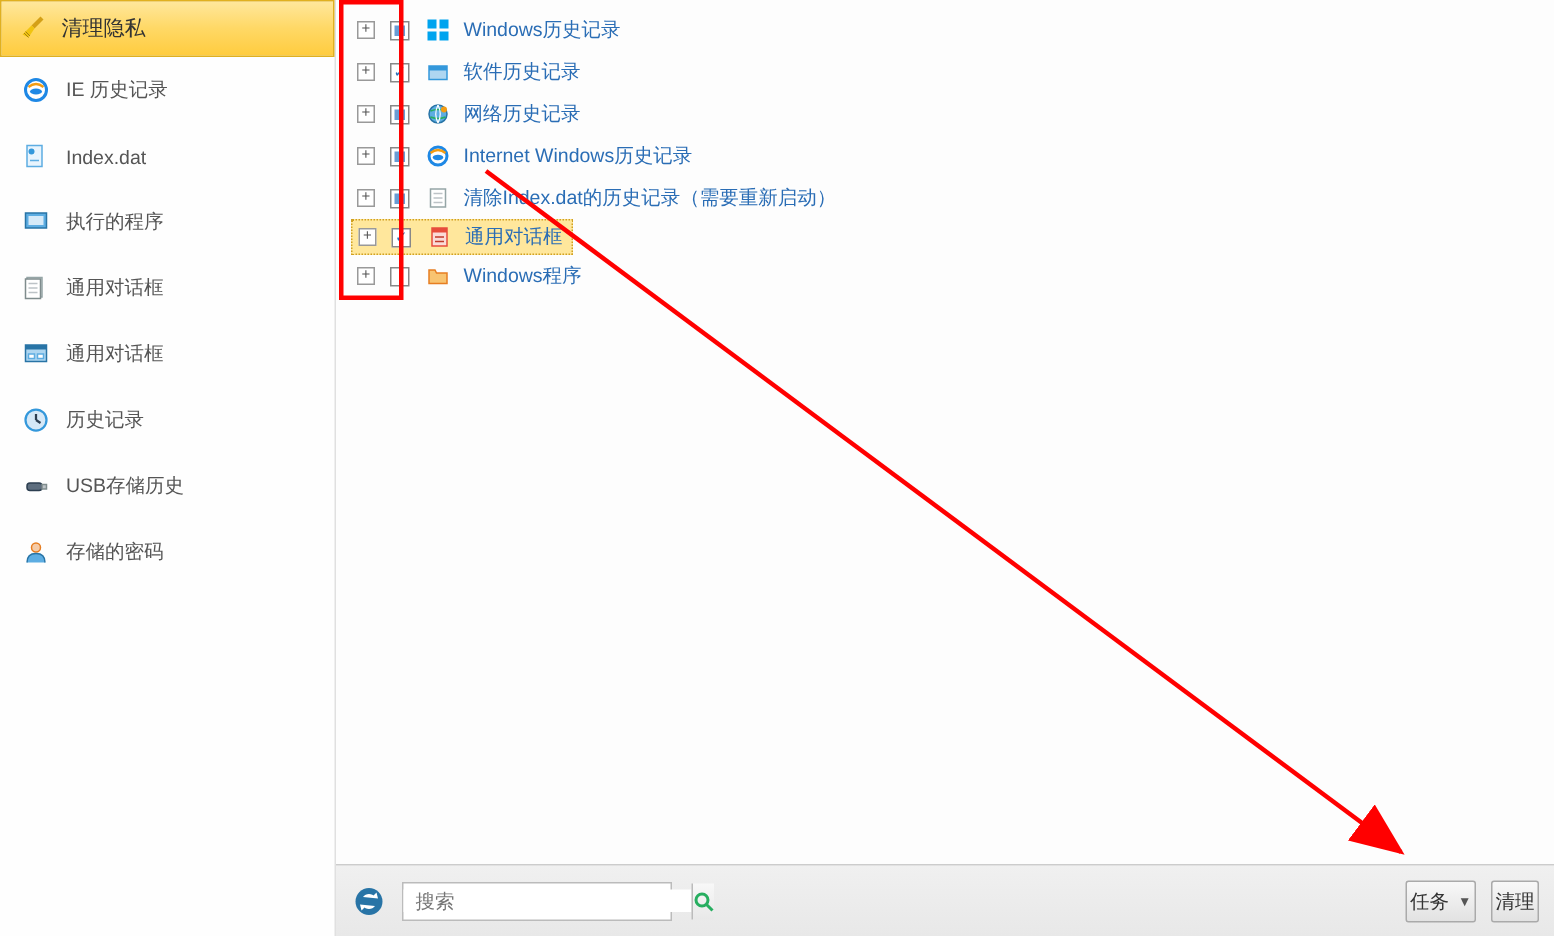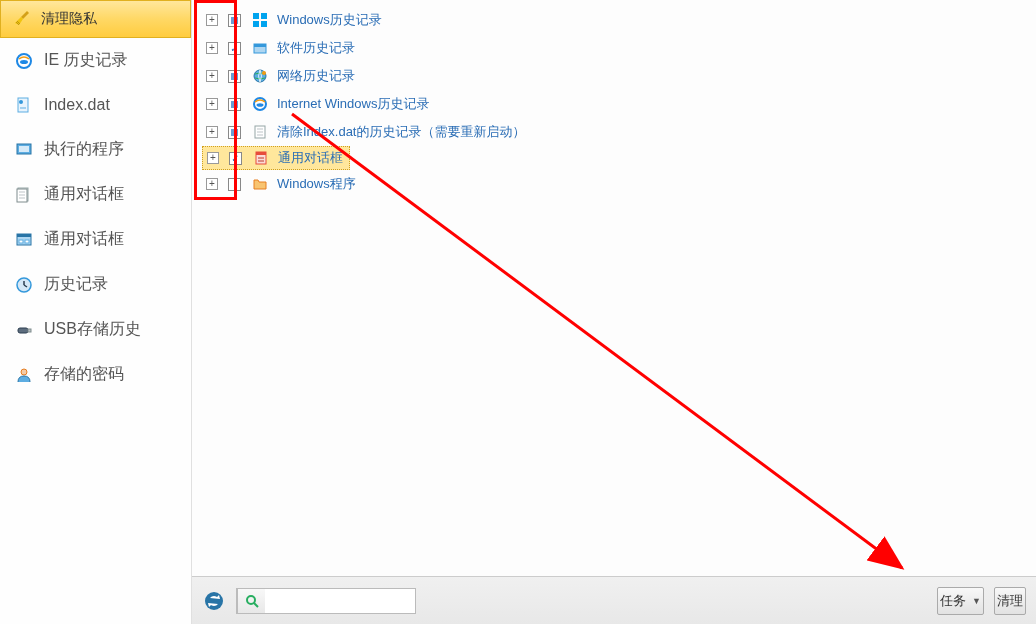--- a/index.html
+++ b/index.html
@@ -14,21 +14,21 @@
       width: 1036px;
       height: 624px;
       overflow: hidden;
       position: relative;
     }
     .container {
       display: flex;
       height: 100%;
     }
     .sidebar {
-      width: 192px;
+      width: 224px;
       background: #fefefe;
       border-right: 1px solid #e0e0e0;
       display: flex;
       flex-direction: column;
     }
     .sidebar-header {
       background: linear-gradient(to bottom, #ffe79c, #ffd865, #ffcc3f);
       border: 1px solid #e0b020;
       padding: 8px 12px;
       display: flex;
@@ -45,21 +45,21 @@
       align-items: center;
       justify-content: center;
     }
     .sidebar-item {
       padding: 12px 14px;
       display: flex;
       align-items: center;
       gap: 10px;
       color: #555;
       cursor: pointer;
-      font-size: 16px;
+      font-size: 13px;
     }
     .sidebar-item .icon {
       width: 20px;
       height: 20px;
       display: flex;
       align-items: center;
       justify-content: center;
     }
     .main {
       flex: 1;
@@ -423,20 +423,21 @@
     </div>
 
     <div class="bottom-bar">
       <span class="refresh-icon">
         <svg width="22" height="22" viewBox="0 0 22 22">
           <circle cx="11" cy="11" r="9" fill="#2874a6"></circle>
           <path d="M7 8 A5 5 0 0 1 15 8 L13 8 L16 5 L17 9 Z M15 14 A5 5 0 0 1 7 14 L9 14 L6 17 L5 13 Z" fill="#fff"></path>
         </svg>
       </span>
       <div class="search-box">
+        <input type="text" placeholder="搜索" style="">
         <span class="search-btn">
           <svg width="14" height="14" viewBox="0 0 14 14">
             <circle cx="6" cy="6" r="4" fill="none" stroke="#27ae60" stroke-width="2"></circle>
             <line x1="9" y1="9" x2="13" y2="13" stroke="#27ae60" stroke-width="2"></line>
           </svg>
         </span>
       </div>
       <div class="spacer"></div>
       <button class="btn">
         <span>任务</span>

